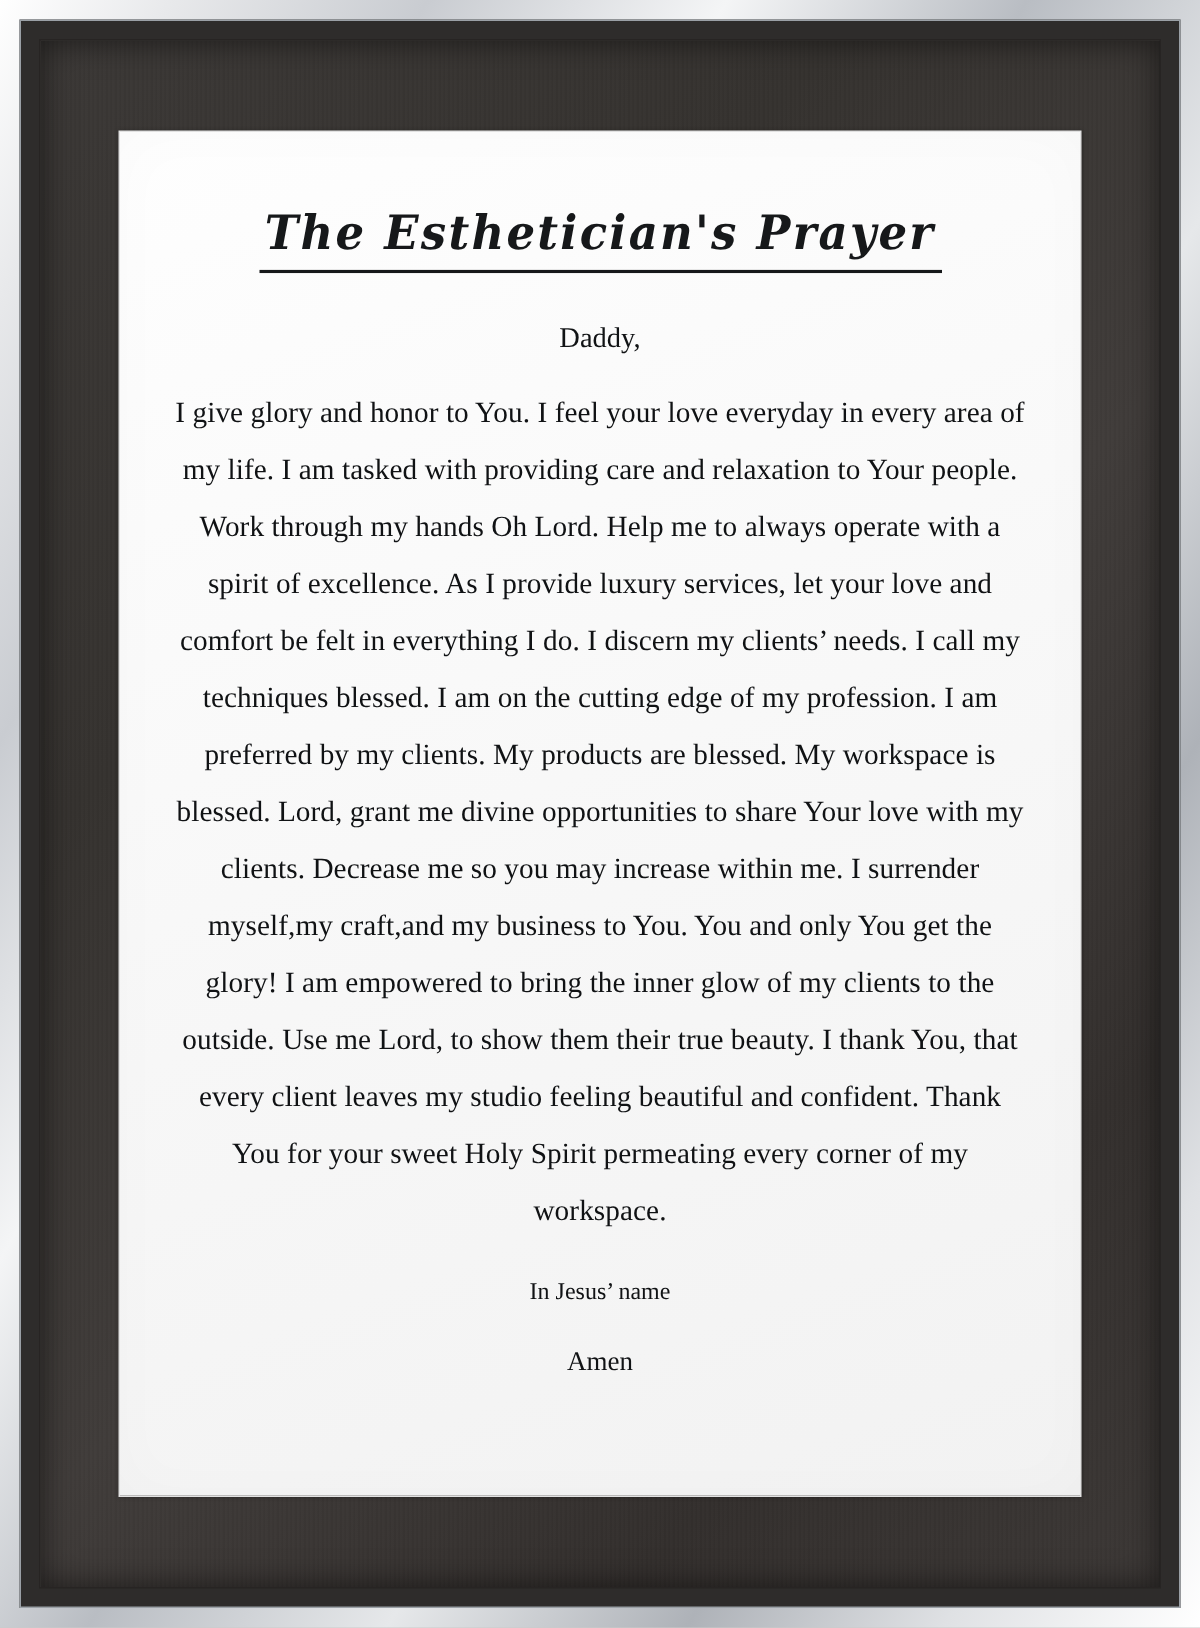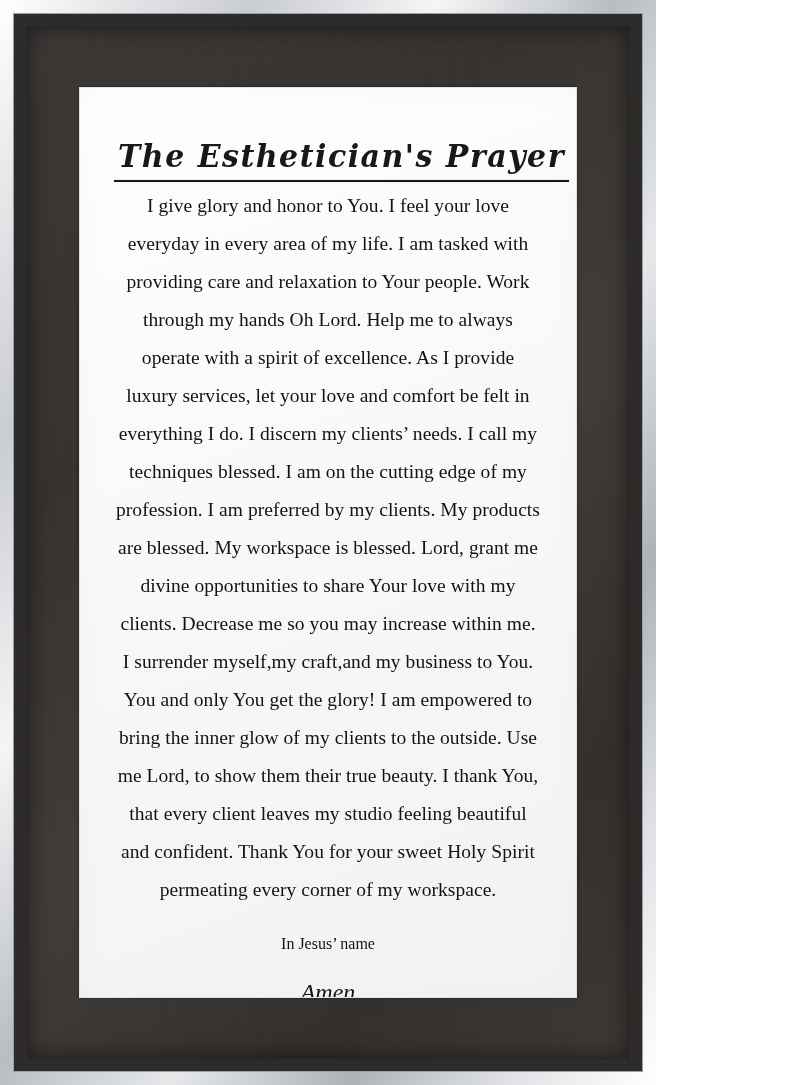--- a/index.html
+++ b/index.html
@@ -11,21 +11,21 @@
     width: 800px;
     height: 1085px;
     overflow: hidden;
     font-family: "Liberation Serif", serif;
   }
 
   
   .frame-outer {
     position: absolute;
     left: 0; top: 0;
-    width: 656px;
+    width: 800px;
     height: 1085px;
     box-sizing: border-box;
     background: linear-gradient(120deg,
         #ffffff 0%,
         #e8e9eb 8%,
         #c9ccd1 20%,
         #f4f5f6 34%,
         #b9bdc3 48%,
         #e6e8ea 62%,
         #aeb2b8 76%,
@@ -108,38 +108,38 @@
     letter-spacing: 0.05px;
   }
 
   .closing {
     font-size: 16px;
     color: #111315;
     margin: 26px 0 0 0;
   }
 
   .amen {
-    font-size: 24px;
+    font-size: 18px;
     color: #111315;
     margin: 26px 0 0 0;
-    font-style: italic;
   }
 </style>
 </head>
 <body>
 
 <div class="frame-outer">
   <div class="frame-bevel">
     <div class="frame-wood">
       <div class="paper">
 
         <div>
           <h1 class="prayer-title">The Esthetician's Prayer</h1>
         </div>
 
+        <p class="salutation">Daddy,</p>
 
         <p class="body-text">I give glory and honor to You. I feel your love everyday in every area of my life. I am tasked with providing care and relaxation to Your people. Work through my hands Oh Lord. Help me to always operate with a spirit of excellence. As I provide luxury services, let your love and comfort be felt in everything I do. I discern my clients’ needs. I call my techniques blessed. I am on the cutting edge of my profession. I am preferred by my clients. My products are blessed. My workspace is blessed. Lord, grant me divine opportunities to share Your love with my clients. Decrease me so you may increase within me. I surrender myself,my craft,and my business to You. You and only You get the glory! I am empowered to bring the inner glow of my clients to the outside. Use me Lord, to show them their true beauty. I thank You, that every client leaves my studio feeling beautiful and confident. Thank You for your sweet Holy Spirit permeating every corner of my workspace.</p>
 
         <p class="closing">In Jesus’ name</p>
 
         <p class="amen">Amen</p>
 
       </div>
     </div>
   </div>

